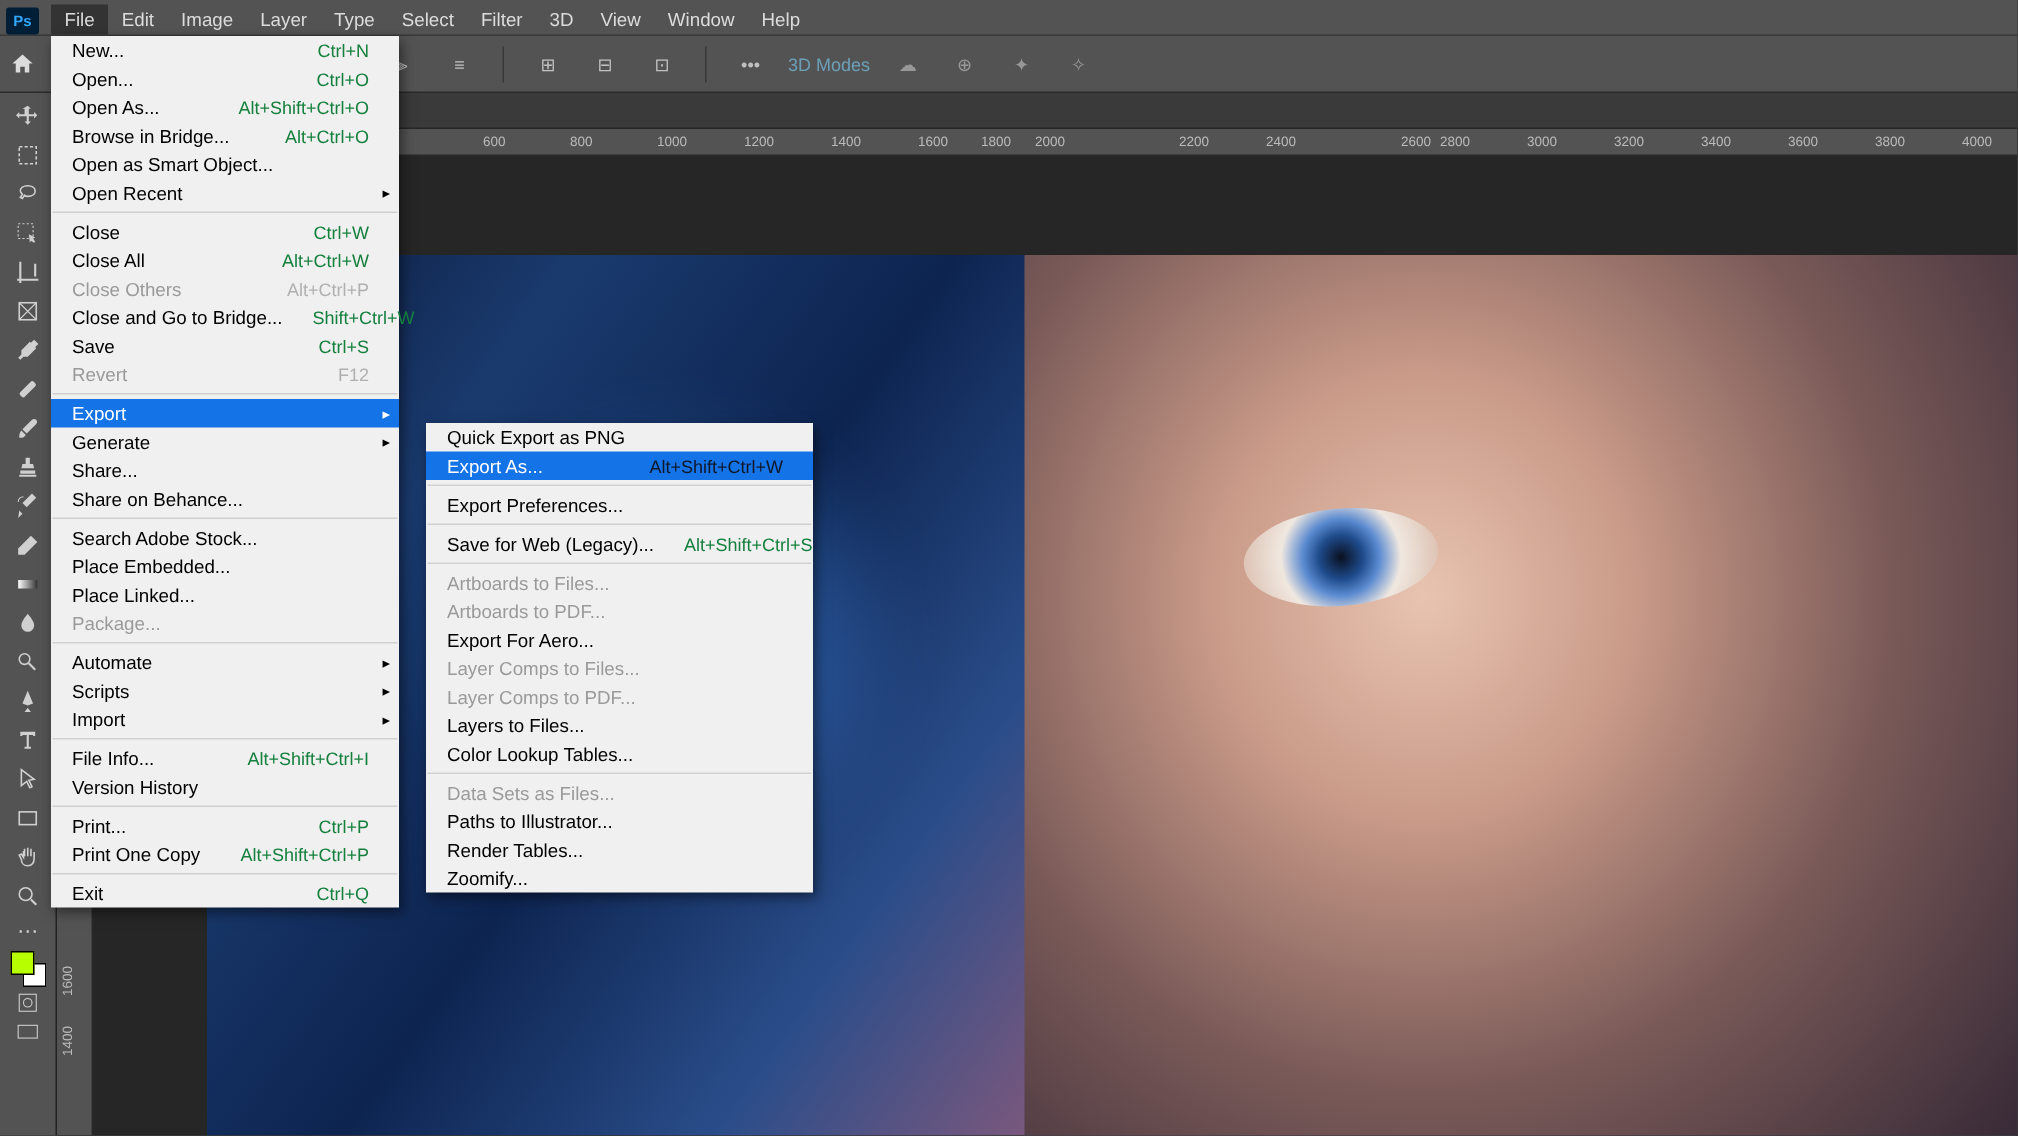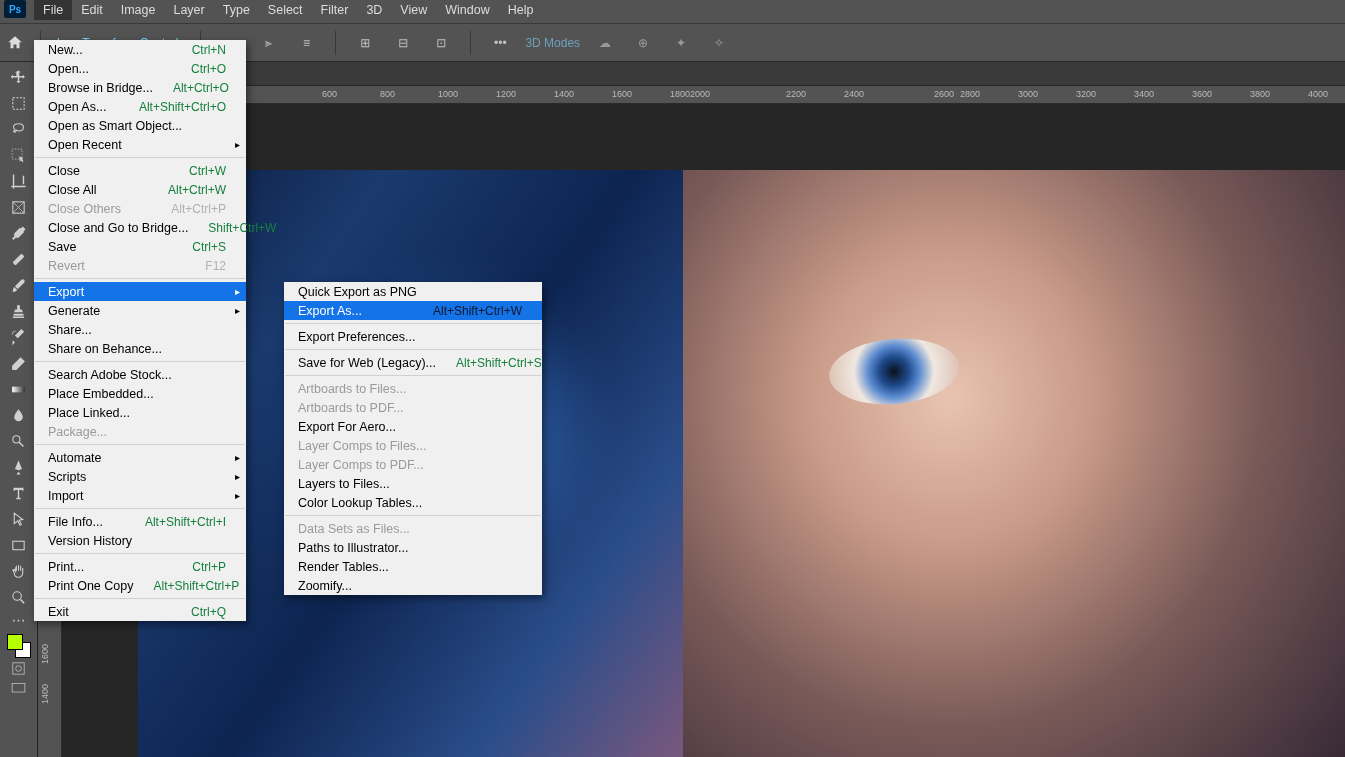--- a/index.html
+++ b/index.html
@@ -1,17 +1,17 @@
 <!DOCTYPE html>
 <html><head>
 <meta charset="utf-8">
 <style>
 *{margin:0;padding:0;box-sizing:border-box;font-family:"Segoe UI",Tahoma,sans-serif;user-select:none}
 body{background:#535353;width:1345px;height:757px;overflow:hidden;position:relative;color:#dcdcdc;font-size:12px}
-.menubar{height:24px;background:#535353;display:flex;align-items:flex-start;padding-left:4px;border-bottom:1px solid #383838}
+.menubar{height:24px;background:#535353;display:flex;align-items:flex-end;padding-left:4px;border-bottom:1px solid #383838}
 .ps-logo{width:22px;height:18px;background:#001e36;color:#31a8ff;font-weight:bold;font-size:10px;display:flex;align-items:center;justify-content:center;border-radius:2px;margin-right:8px}
 .menubar-item{padding:3px 9px;cursor:default;font-size:12.5px}
 .menubar-item.open{background:#333}
 .optionsbar{height:38px;background:#535353;display:flex;align-items:center;padding-left:6px;border-bottom:1px solid #2a2a2a;gap:12px}
 .home-icon{width:18px;height:18px;fill:#dcdcdc}
 .sep-v{width:1px;height:24px;background:#383838;margin:0 4px}
 .opt-text{font-size:12px;color:#7dd3fc}
 .opt-icon{width:26px;height:26px;display:flex;align-items:center;justify-content:center;opacity:.8}
 .content{position:absolute;top:62px;left:0;right:0;bottom:0;display:flex}
 .toolbar{width:38px;background:#535353;border-right:1px solid #232323;display:flex;flex-direction:column;align-items:center;padding-top:2px}
@@ -25,21 +25,21 @@
 .ruler-h{position:absolute;top:24px;left:24px;right:0;height:18px;background:#535353;border-bottom:1px solid #2a2a2a;display:flex;color:#bbb;font-size:9px;overflow:hidden}
 .ruler-h .tick{position:absolute;top:3px}
 .ruler-v{position:absolute;top:42px;left:0;width:24px;bottom:0;background:#535353;border-right:1px solid #2a2a2a}
 .ruler-v .tick{position:absolute;left:2px;color:#bbb;font-size:9px;writing-mode:vertical-rl;transform:rotate(180deg)}
 .tabs-row{position:absolute;top:0;left:0;right:0;height:24px;background:#3a3a3a;border-bottom:1px solid #262626}
 .canvas{position:absolute;top:108px;left:100px;width:1210px;height:650px;background:linear-gradient(125deg,#0b1a3a 0%,#1a3a6e 15%,#0d2450 30%,#2a4d8a 45%,#8a5a7a 60%,#4a3a5a 100%);overflow:hidden}
 .face{position:absolute;right:0;top:0;width:55%;height:100%;background:radial-gradient(ellipse at 40% 35%,#e8c4b0 0%,#c99a88 25%,#7a5a58 55%,#2a2030 100%)}
 .eye{position:absolute;top:26%;left:22%;width:130px;height:65px;background:radial-gradient(circle at 50% 50%,#0a1020 0%,#1e4a8a 20%,#5a8ad0 35%,#f0e8e0 55%,#d8b8a8 100%);border-radius:50%;transform:rotate(-5deg)}
 .glow{position:absolute;top:15%;left:8%;width:35%;height:50%;background:radial-gradient(circle,#4a9aff 0%,transparent 60%);filter:blur(20px);opacity:.7}
 .dropdown{position:absolute;background:#f0f0f0;color:#000;box-shadow:2px 3px 8px rgba(0,0,0,.5);font-size:12.5px;z-index:100}
-.dropdown.file{top:40px;left:34px;width:212px}
+.dropdown.file{top:24px;left:34px;width:232px}
 .dropdown.export{top:282px;left:284px;width:258px}
 .dd-item{display:flex;justify-content:space-between;align-items:center;padding:2.5px 20px 2.5px 14px;white-space:nowrap;position:relative}
 .dd-item.disabled{color:#9a9a9a}
 .dd-item.hl{background:#1473e6;color:#fff}
 .dd-item.sub::after{content:"▸";position:absolute;right:6px;font-size:10px}
 .dd-sep{height:1px;background:#d0d0d0;margin:3px 1px}
 .shortcut{color:#15803d;font-size:12px;margin-left:20px}
 .dd-item.disabled .shortcut{color:#b0b0b0}
 .dd-item.hl .shortcut{color:#0f172a}
 .chev{position:absolute;top:63px;left:6px;font-size:9px;color:#aaa}
@@ -226,21 +226,21 @@
 
   <div class="canvas-area">
     <div class="tabs-row"></div>
     <div class="ruler-h" id="ruler-h">
         <div class="tick" style="left: 260px;">600</div>
         <div class="tick" style="left: 318px;">800</div>
         <div class="tick" style="left: 376px;">1000</div>
         <div class="tick" style="left: 434px;">1200</div>
         <div class="tick" style="left: 492px;">1400</div>
         <div class="tick" style="left: 550px;">1600</div>
-        <div class="tick" style="left: 608px;">1800</div>
+        <div class="tick" style="left: 592px;">1800</div>
         <div class="tick" style="left: 628px;">2000</div>
         <div class="tick" style="left: 724px;">2200</div>
         <div class="tick" style="left: 782px;">2400</div>
         <div class="tick" style="left: 840px; margin-left: 32px;">2600</div>
         <div class="tick" style="left: 898px;">2800</div>
         <div class="tick" style="left: 956px;">3000</div>
         <div class="tick" style="left: 1014px;">3200</div>
         <div class="tick" style="left: 1072px;">3400</div>
         <div class="tick" style="left: 1130px;">3600</div>
         <div class="tick" style="left: 1188px;">3800</div>
@@ -262,26 +262,26 @@
 <div class="dropdown file" id="file-dd">
     <div class="dd-item">
       <span>New...</span>
       <span class="shortcut">Ctrl+N</span>
     </div>
     <div class="dd-item">
       <span>Open...</span>
       <span class="shortcut">Ctrl+O</span>
     </div>
     <div class="dd-item">
+      <span>Open As...</span>
+      <span class="shortcut">Alt+Shift+Ctrl+O</span>
+    </div>
+    <div class="dd-item">
       <span>Browse in Bridge...</span>
       <span class="shortcut">Alt+Ctrl+O</span>
-    </div>
-    <div class="dd-item">
-      <span>Open As...</span>
-      <span class="shortcut">Alt+Shift+Ctrl+O</span>
     </div>
     <div class="dd-item">
       <span>Open as Smart Object...</span>
     </div>
     <div class="dd-item sub">
       <span>Open Recent</span>
     </div>
     <div class="dd-sep"></div>
     <div class="dd-item">
       <span>Close</span>

